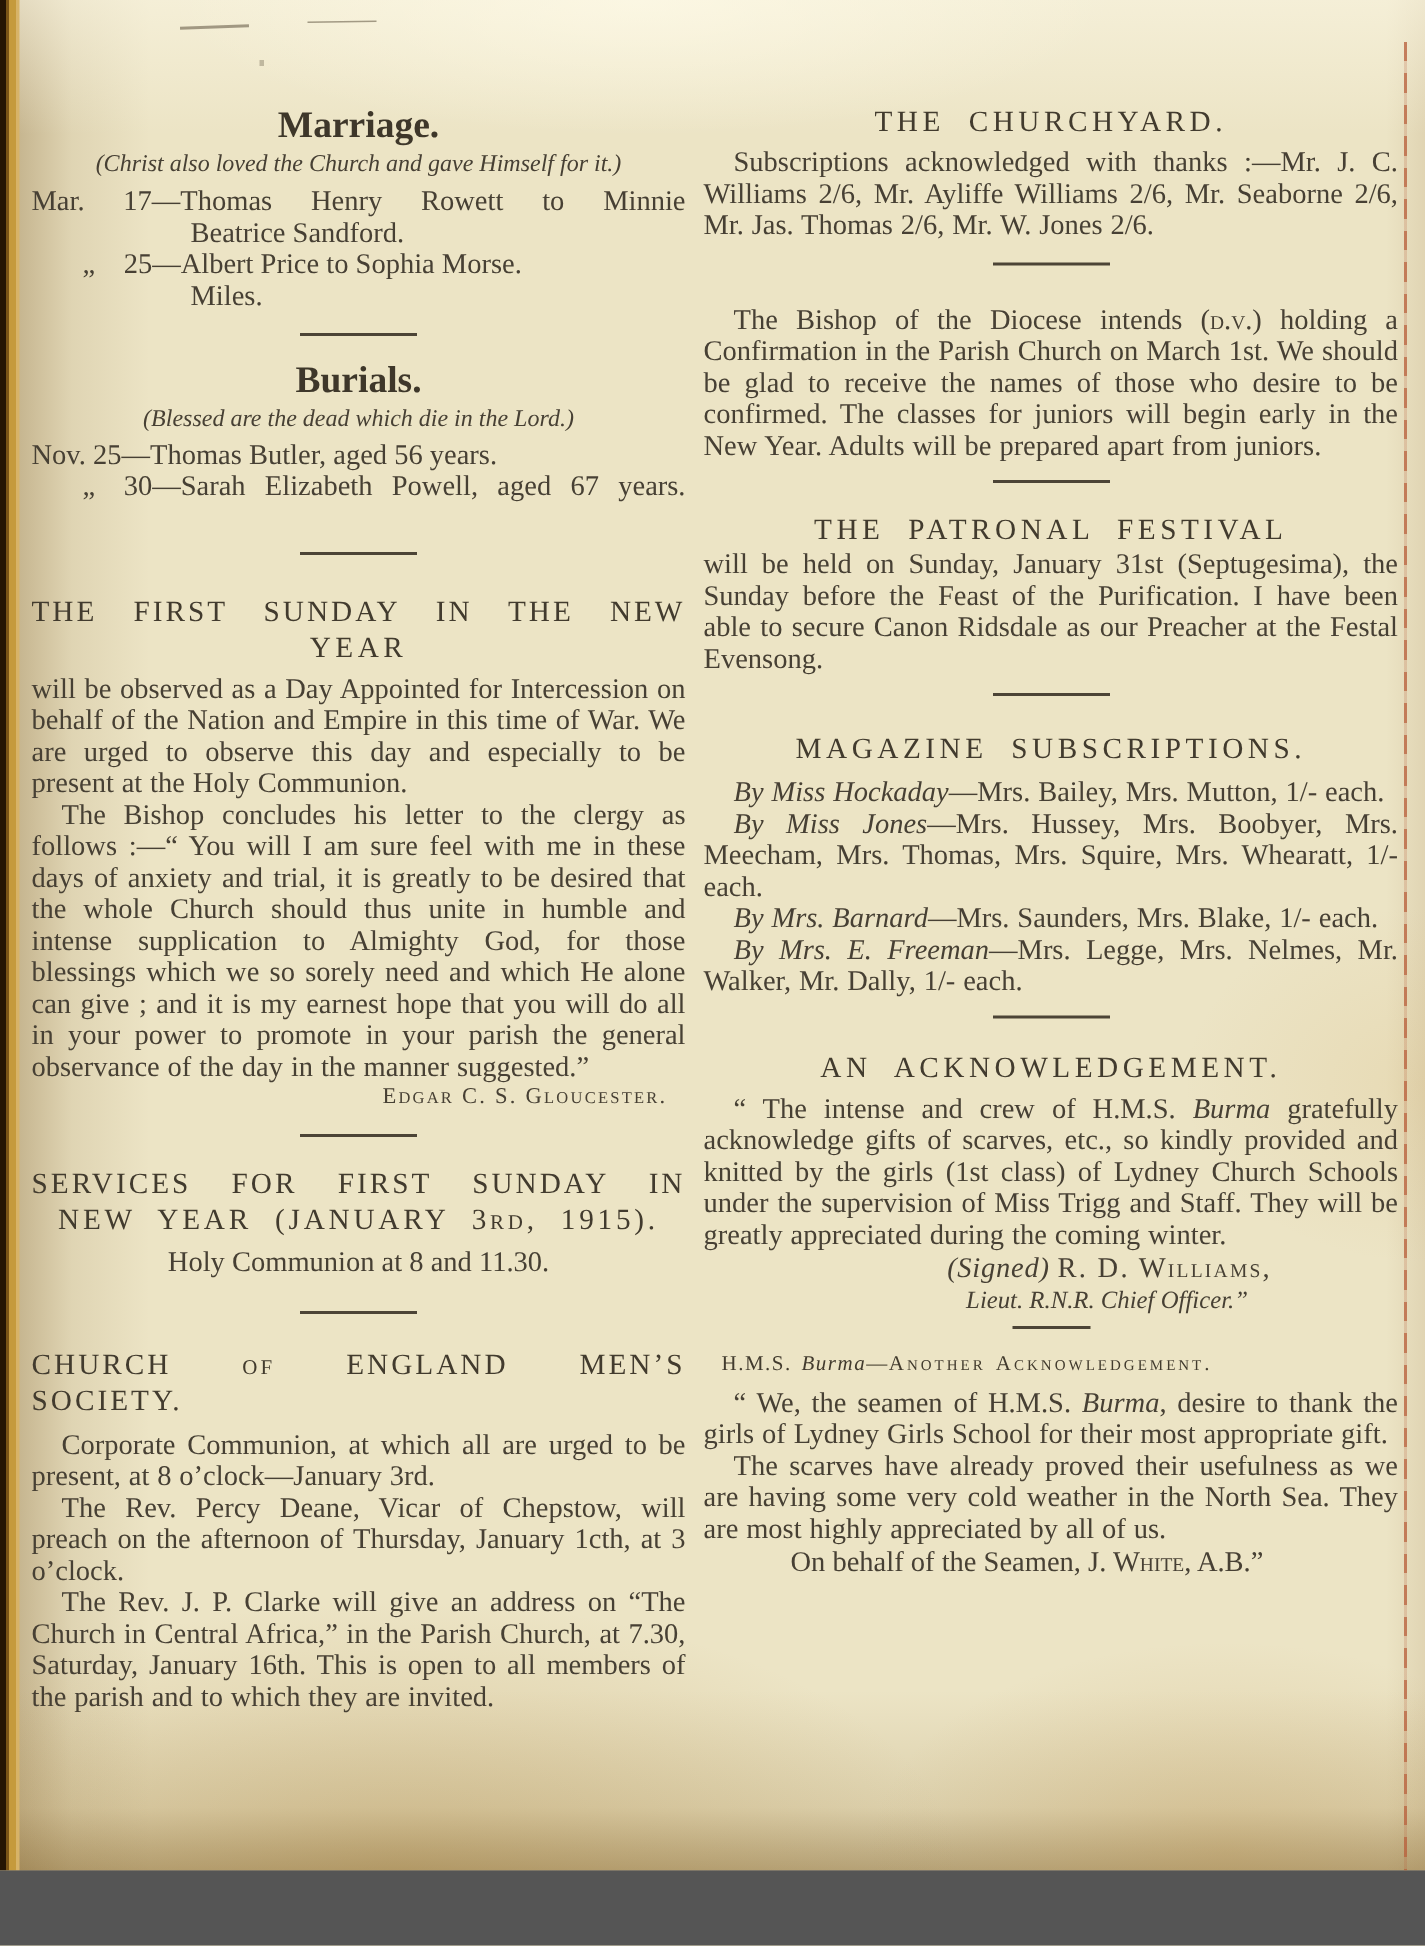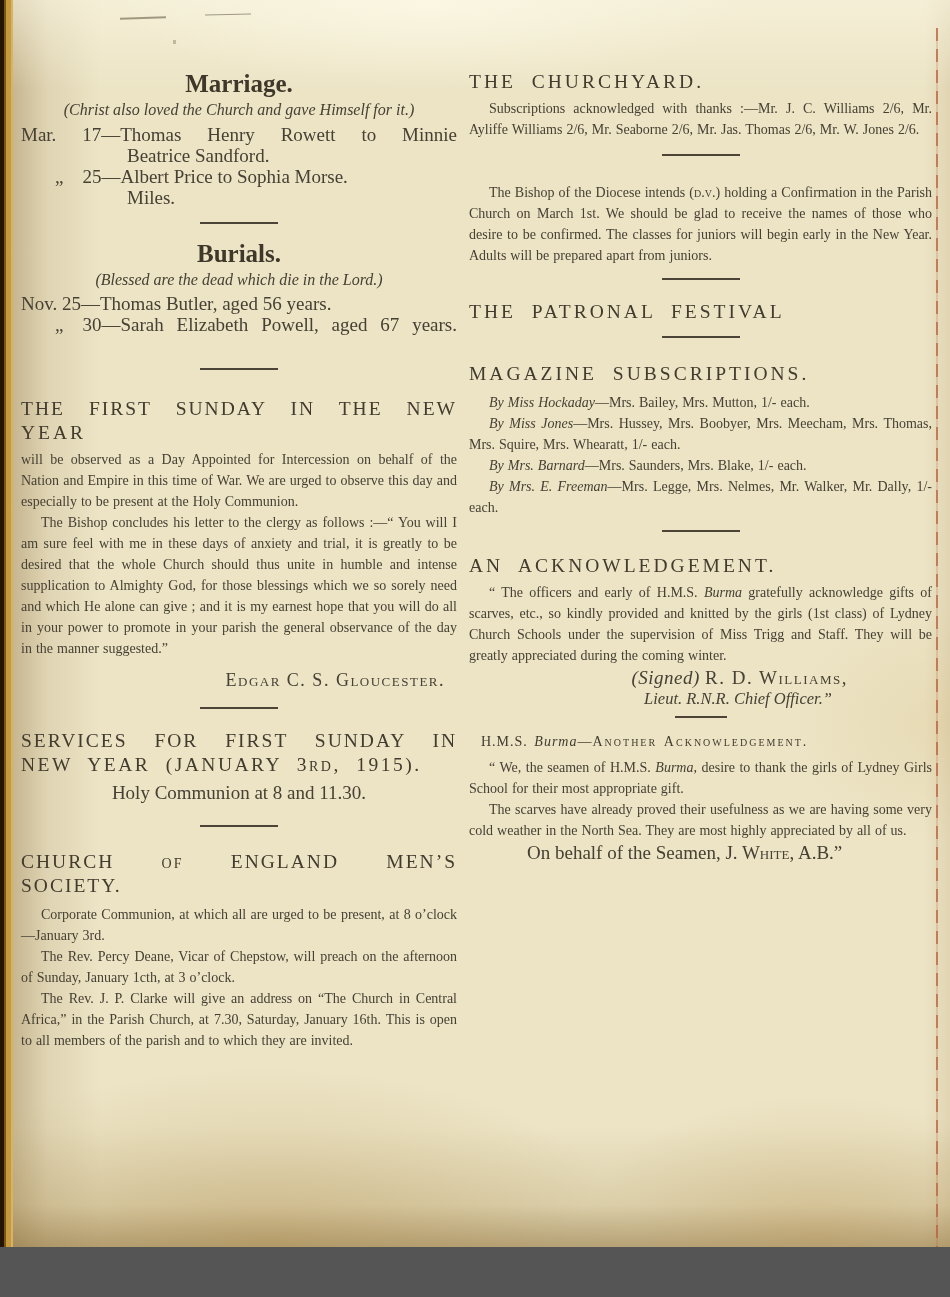--- a/index.html
+++ b/index.html
@@ -27,45 +27,45 @@
   .mark{position:absolute;border-top:2px solid rgba(92,82,62,.55);}
   .mark1{left:120px;top:17px;width:46px;transform:rotate(-2deg);}
   .mark2{left:205px;top:14px;width:46px;transform:rotate(-1deg);border-top-width:1.5px;}
   .mark3{left:173px;top:40px;width:3px;border-top-width:4px;opacity:.6;}
 
   .col{position:absolute;top:70px;}
   .col-left{left:21px;width:436px;}
   .col-right{left:469px;width:463px;}
 
   p{margin:0;}
-  .body{font-size:14px;line-height:21px;word-spacing:.5px;text-align:justify;font-family:Liberation Serif, serif;}
+  .body{font-size:19px;line-height:21px;word-spacing:.5px;text-align:justify;font-family:Liberation Serif, serif;}
   .ind{text-indent:20px;}
   .h-bold{font-size:25px;line-height:28px;font-weight:bold;text-align:center;color:#3e372a;}
   .epigraph{font-style:italic;font-size:16px;line-height:19px;text-align:center;margin-top:2px;}
-  .h-caps{font-size:19.5px;line-height:24px;letter-spacing:3px;word-spacing:8px;
+  .h-caps{font-size:19.5px;line-height:24px;letter-spacing:3px;word-spacing:8px;text-align:center;
     font-variant:small-caps;color:#423b2e;}
   .h-caps.spreadline{text-align:justify;text-align-last:justify;letter-spacing:2px;}
   .entry-line{font-size:19px;line-height:21px;}
   .spread{text-align:justify;text-align-last:justify;}
   .cont{padding-left:106px;}
   .ditto{padding-left:34px;}
   .entries{margin-top:5px;}
   .rule{width:78px;height:2px;background:#4c4436;margin:14px auto 16px;}
   .rule.r2{margin:33px auto 27px;}
   .rule.r3{margin:16px auto 20px;}
   .rule.r4{margin:21px auto 23px;}
   .rule.r-b1{margin:14px auto 26px;}
   .rule.r-b2{margin:12px auto 20px;}
   .rule.r-b3{margin:12px auto 24px;}
   .rule.r-b4{margin:12px auto 22px;}
   .rule.short{width:52px;margin:8px auto 12px;}
   .sc{font-variant:small-caps;}
   .it{font-style:italic;}
-  .signature{font-size:18px;letter-spacing:1.5px;text-align:right;padding-right:12px;
-    font-variant:small-caps;margin-top:11px;}
+  .signature{font-size:15px;letter-spacing:1.5px;text-align:right;padding-right:12px;
+    font-variant:small-caps;margin-top:1px;}
   .center-line{font-size:19px;line-height:23px;text-align:center;}
   .svc-title2{letter-spacing:2.5px;}
   .signed-line{font-size:19px;line-height:22px;text-align:right;padding-right:84px;
     letter-spacing:.5px;margin-top:1px;}
   .signed-line .sc{letter-spacing:1.5px;}
   .rank-line{font-size:16.5px;line-height:19px;text-align:right;padding-right:100px;font-style:italic;}
   .ack2-head{font-size:14px;line-height:23px;text-indent:12px;letter-spacing:1px;word-spacing:2px;
     margin-bottom:4px;color:#423b2e;}
   .ack2-head .sc{letter-spacing:2px;}
   .signoff{font-size:19px;line-height:22px;padding-left:58px;margin-top:1px;}.mt4{margin-top:4px;}.mt6{margin-top:6px;}
@@ -120,21 +120,21 @@
       <p class="h-caps spreadline">SERVICES FOR FIRST SUNDAY IN</p>
       <p class="h-caps svc-title2">NEW YEAR (JANUARY 3rd, 1915).</p>
       <p class="center-line mt4">Holy Communion at 8 and 11.30.</p>
     </div>
 
     <div class="rule r4"></div>
 
     <div>
       <p class="h-caps spreadline">CHURCH of ENGLAND MEN’S SOCIETY.</p>
       <p class="body ind mt6">Corporate Communion, at which all are urged to be present, at 8 o’clock—January 3rd.</p>
-      <p class="body ind">The Rev. Percy Deane, Vicar of Chepstow, will preach on the afternoon of Sunday, January 1cth, at 3 o’clock.</p>
+      <p class="body ind">The Rev. Percy Deane, Vicar of Chepstow, will preach on the afternoon of Thursday, January 1cth, at 3 o’clock.</p>
       <p class="body ind">The Rev. J. P. Clarke will give an address on “The Church in Central Africa,” in the Parish Church, at 7.30, Saturday, January 16th. This is open to all members of the parish and to which they are invited.</p>
     </div>
 
   </div>
 
   <div class="col col-right">
 
     <div>
       <p class="h-caps">THE CHURCHYARD.</p>
       <p class="body ind mt4">Subscriptions acknowledged with thanks :—Mr. J. C. Williams 2/6, Mr. Ayliffe Williams 2/6, Mr. Seaborne 2/6, Mr. Jas. Thomas 2/6, Mr. W. Jones 2/6.</p>
@@ -143,37 +143,38 @@
     <div class="rule r-b1"></div>
 
     <div>
       <p class="body ind"><span>The Bishop of the Diocese intends (</span><span class="sc">d.v.</span><span>) holding a Confirmation in the Parish Church on March 1st. We should be glad to receive the names of those who desire to be confirmed. The classes for juniors will begin early in the New Year. Adults will be prepared apart from juniors.</span></p>
     </div>
 
     <div class="rule r-b2"></div>
 
     <div>
       <p class="h-caps">THE PATRONAL FESTIVAL</p>
+      <p class="body">will be held on Sunday, January 31st (Septugesima), the Sunday before the Feast of the Purification. I have been able to secure Canon Ridsdale as our Preacher at the Festal Evensong.</p>
     </div>
 
     <div class="rule r-b3"></div>
 
     <div>
       <p class="h-caps">MAGAZINE SUBSCRIPTIONS.</p>
       <p class="body ind mt6"><span class="it">By Miss Hockaday</span><span>—Mrs. Bailey, Mrs. Mutton, 1/- each.</span></p>
       <p class="body ind"><span class="it">By Miss Jones</span><span>—Mrs. Hussey, Mrs. Boobyer, Mrs. Meecham, Mrs. Thomas, Mrs. Squire, Mrs. Whearatt, 1/- each.</span></p>
       <p class="body ind"><span class="it">By Mrs. Barnard</span><span>—Mrs. Saunders, Mrs. Blake, 1/- each.</span></p>
       <p class="body ind"><span class="it">By Mrs. E. Freeman</span><span>—Mrs. Legge, Mrs. Nelmes, Mr. Walker, Mr. Dally, 1/- each.</span></p>
     </div>
 
     <div class="rule r-b4"></div>
 
     <div>
       <p class="h-caps">AN ACKNOWLEDGEMENT.</p>
-      <p class="body ind mt4"><span>“ The officers and early of H.M.S. </span><span class="it">Burma</span><span> gratefully acknowledge gifts of scarves, etc., so kindly provided and knitted by the girls (1st class) of Lydney Church Schools under the supervision of Miss Trigg and Staff. They will be greatly appreciated during the coming winter.</span></p>
+      <p class="body ind mt4"><span>“ The intense and crew of H.M.S. </span><span class="it">Burma</span><span> gratefully acknowledge gifts of scarves, etc., so kindly provided and knitted by the girls (1st class) of Lydney Church Schools under the supervision of Miss Trigg and Staff. They will be greatly appreciated during the coming winter.</span></p>
       <p class="signed-line"><span class="it">(Signed) </span><span class="sc">R. D. Williams,</span></p>
       <p class="rank-line">Lieut. R.N.R. Chief Officer.”</p>
     </div>
 
     <div class="rule short"></div>
 
     <div>
       <p class="ack2-head"><span>H.M.S. </span><span class="it">Burma</span><span>—</span><span class="sc">Another Acknowledgement.</span></p>
       <p class="body ind"><span>“ We, the seamen of H.M.S. </span><span class="it">Burma</span><span>, desire to thank the girls of Lydney Girls School for their most appropriate gift.</span></p>
       <p class="body ind">The scarves have already proved their usefulness as we are having some very cold weather in the North Sea. They are most highly appreciated by all of us.</p>

